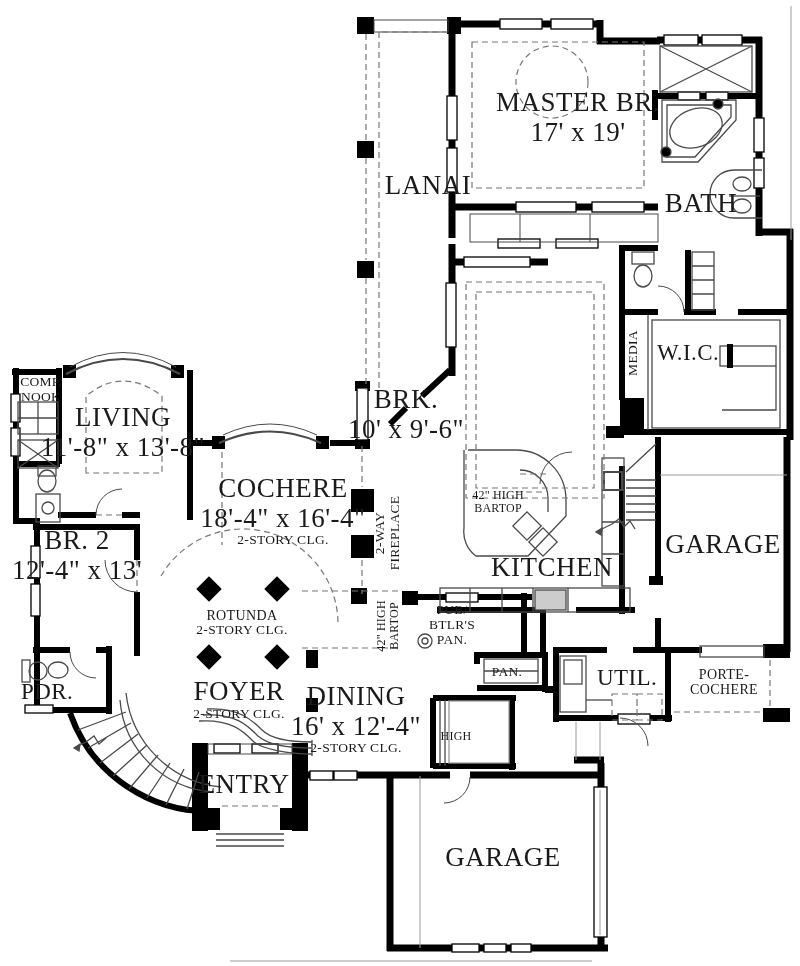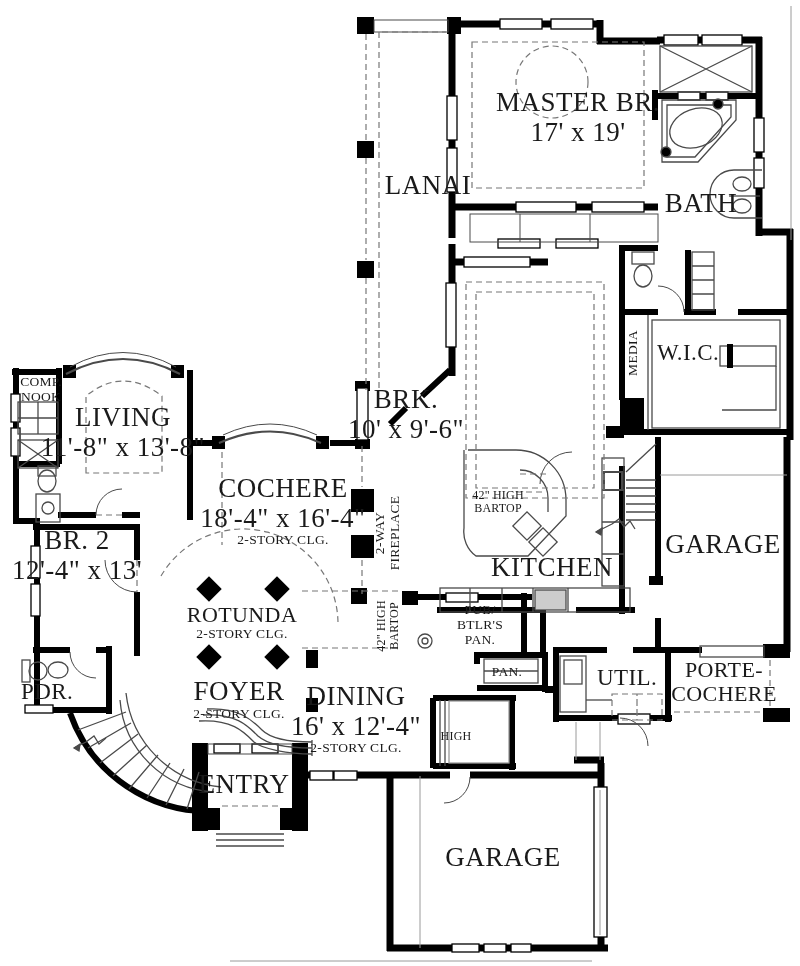--- a/index.html
+++ b/index.html
@@ -3,21 +3,21 @@
 <meta charset="utf-8">
 <style>
   html,body{margin:0;padding:0;background:#fff;}
   #plan{position:relative;width:800px;height:966px;background:#ffffff;overflow:hidden;
         font-family:"Liberation Serif",serif;color:#111;}
   #plan svg{position:absolute;left:0;top:0;}
   .lbl{position:absolute;transform:translate(-50%,-50%);text-align:center;white-space:nowrap;
        line-height:1.1;color:#1a1a1a;}
   .vert{transform:translate(-50%,-50%) rotate(-90deg);}
   .lg{font-size:27px;letter-spacing:.5px;}
-  .md{font-size:22px;letter-spacing:.4px;}
+  .md{font-size:14px;letter-spacing:.4px;}
   .md2{font-size:23px;letter-spacing:.4px;}
   .sm{font-size:13.5px;letter-spacing:.3px;}
   .xs{font-size:12px;letter-spacing:.2px;}
 </style>
 </head>
 <body>
 
 <div id="plan">
 
 <svg width="800" height="966" viewBox="0 0 800 966">
@@ -307,21 +307,21 @@
   <div class="lbl" style="left:242px;top:623px">
     <div class="md">ROTUNDA</div>
     <div class="sm">2-STORY CLG.</div>
   </div>
 
   <div class="lbl vert" style="left:388px;top:626px">
     <div class="xs">42" HIGH</div>
     <div class="xs">BARTOP</div>
   </div>
 
-  <div class="lbl" style="left:480px;top:625px">
+  <div class="lbl" style="left:452px;top:625px">
     <div class="sm">PUB/</div>
     <div class="sm">BTLR'S</div>
     <div class="sm">PAN.</div>
   </div>
 
   <div class="lbl md2" style="left:47px;top:692px">PDR.</div>
 
   <div class="lbl" style="left:239px;top:699px">
     <div class="lg">FOYER</div>
     <div class="sm">2-STORY CLG.</div>

